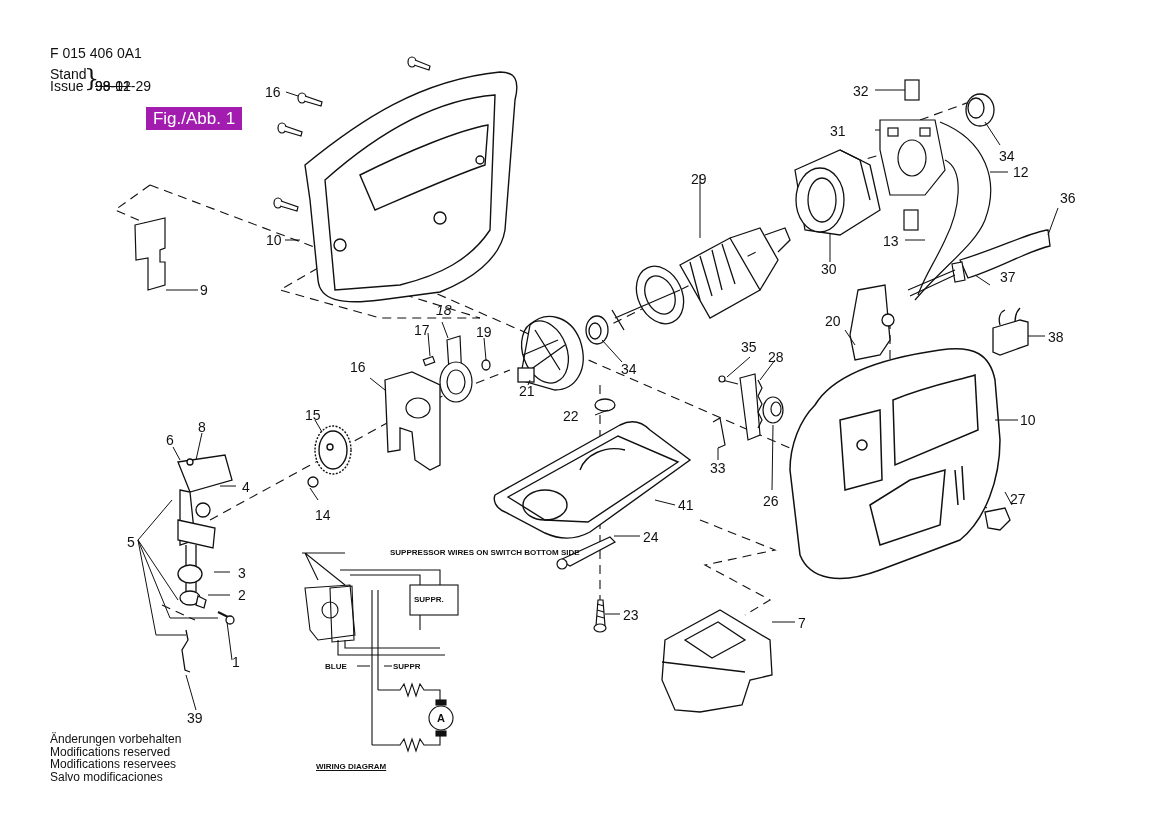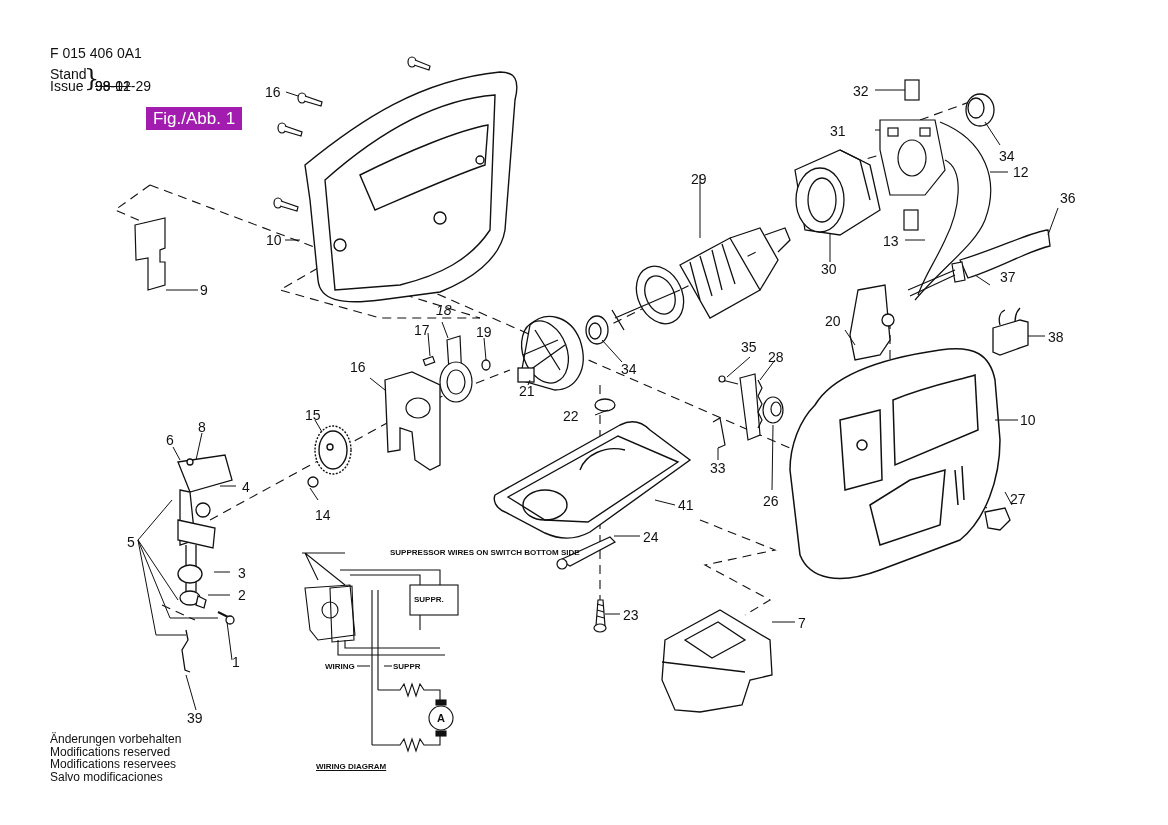--- a/index.html
+++ b/index.html
@@ -319,21 +319,21 @@
 <div class="lbl" style="left:825px;top:314px;">20</div>
 <div class="lbl" style="left:1020px;top:413px;">10</div>
 <div class="lbl" style="left:1010px;top:492px;">27</div>
 <div class="lbl" style="left:741px;top:340px;">35</div>
 <div class="lbl" style="left:768px;top:350px;">28</div>
 <div class="lbl" style="left:710px;top:461px;">33</div>
 <div class="lbl" style="left:763px;top:494px;">26</div>
 
 <div class="wlbl" style="left:345px;top:548px;margin-left:45px;">SUPPRESSOR WIRES ON SWITCH BOTTOM SIDE</div>
 <div class="wlbl" style="left:414px;top:595px;">SUPPR.</div>
-<div class="wlbl" style="left:325px;top:662px;">WIRING</div>
+<div class="wlbl" style="left:325px;top:662px;">BLUE</div>
 <div class="wlbl" style="left:393px;top:662px;">SUPPR</div>
 <div class="wlbl" style="left:437px;top:712px;font-size:11px;">A</div>
 <div id="wiring-title">WIRING DIAGRAM</div>
 
 <div id="footer">
   <div>Änderungen vorbehalten</div>
   <div>Modifications reserved</div>
   <div>Modifications reservees</div>
   <div>Salvo modificaciones</div>
 </div>

